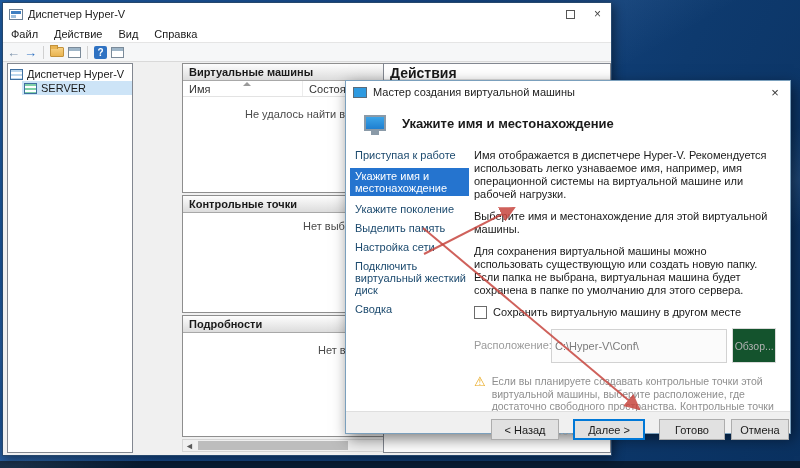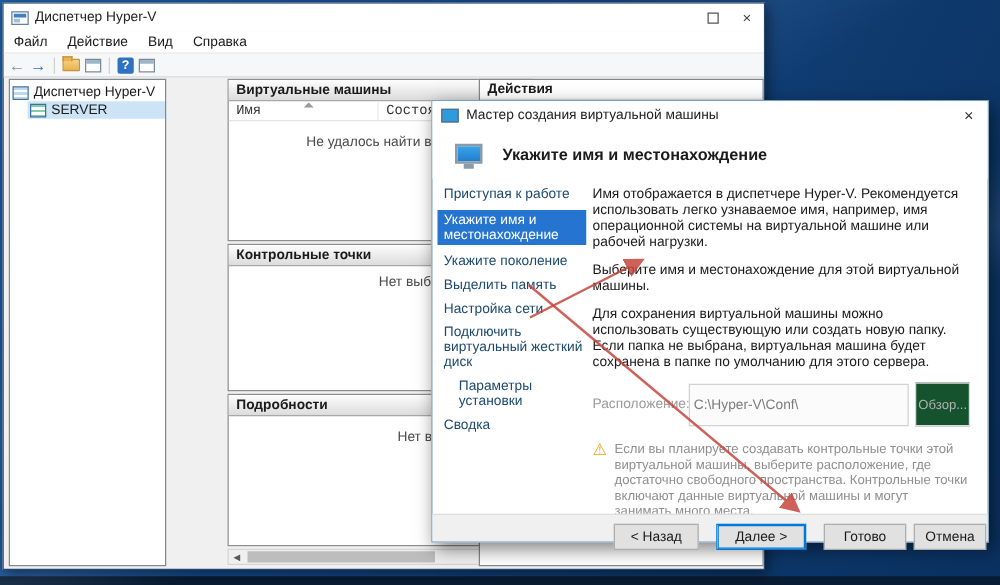--- a/index.html
+++ b/index.html
@@ -49,37 +49,37 @@
   .grid-icon { width:13px; height:11px; border:1px solid #3f6f9f; background:repeating-linear-gradient(#bcd8ee 0 2px, #fff 2px 4px); flex:0 0 auto; }
   .grid-icon.srv { background:repeating-linear-gradient(#7fd0a8 0 2px, #fff 2px 4px); }
 
   
   .center { position:absolute; left:142px; top:0; width:244px; height:390px;margin-left:37px; }
   .section { position:absolute; left:0; right:0; background:#fff; border:1px solid #8e8e8e; }
   .sec-vm { top:0; height:130px; }
   .sec-cp { top:132px; height:118px; }
   .sec-dt { top:252px; height:122px; }
   .sec-head { height:17px; background:linear-gradient(#fdfdfd,#dcdcdc); border-bottom:1px solid #a8a8a8; font-weight:bold; padding:2px 0 0 6px; }
-  .col-row { height:16px; border-bottom:1px solid #e3e3e3; display:flex; color:#333; position:relative;font-family:Liberation Mono, monospace; }
+  .col-row { height:16px; border-bottom:1px solid #e3e3e3; display:flex; color:#333; position:relative; }
   .col { padding:2px 0 0 6px; border-right:1px solid #ececec; }
   .col-name { width:120px; } .col-state { width:62px;text-align:right; } .col-cpu { flex:1; border-right:none; }
   .sort-caret { position:absolute; left:60px; top:1px; width:0; height:0; border-left:4px solid transparent; border-right:4px solid transparent; border-bottom:4px solid #9a9a9a; }
   .empty-text { position:absolute; color:#4a4a4a; white-space:nowrap; }
   .vm-empty { left:62px; top:44px; }
   .cp-empty { left:120px; top:24px; }
   .dt-empty { left:135px; top:28px; }
 
   .hscroll { position:absolute; left:0; right:0; top:376px; height:13px; background:#f0f0f0; border:1px solid #d5d5d5; display:flex; align-items:center; }
   .hs-btn { width:13px; height:100%; display:flex; align-items:center; justify-content:center; color:#5a5a5a; font-size:9px; }
   .hs-track { flex:1; height:100%; position:relative; }
   .hs-thumb { position:absolute; left:2px; top:1px; width:150px; height:9px; background:#bdbdbd; }
 
   
   .actions { position:absolute; left:380px; top:0; width:228px; height:390px; background:#fff; border:1px solid #828790; }
-  .actions-head { height:16px; font-weight:bold; font-size:11px; padding:1px 0 0 6px; border-bottom:1px solid #e0e0e0; }
+  .actions-head { height:16px; font-weight:bold; font-size:14px; padding:1px 0 0 6px; border-bottom:1px solid #e0e0e0; }
   .actions-server { height:18px; background:linear-gradient(#e2f1fb,#b9d9ef); display:flex; align-items:center; padding:0 4px 0 6px; font-size:10px; font-weight:bold; color:#16344f; }
   .actions-server .collapse { margin-left:auto; width:0; height:0; border-left:4px solid transparent; border-right:4px solid transparent; border-bottom:5px solid #3a3a3a; }
 
   
   .wizard { position:absolute; left:345px; top:80px; width:446px; height:354px; background:#fff;
             border:1px solid #7ba0bd; box-shadow:3px 5px 14px rgba(0,0,0,.5); }
   .wiz-titlebar { height:22px; display:flex; align-items:center; padding-left:7px; background:#fff; }
   .wiz-titlebar .t-text { margin-left:6px; flex:1; color:#222; }
   .wiz-close { width:30px; height:100%; display:flex; align-items:center; justify-content:center; color:#333; font-size:13px; }
   .mon-icon { width:14px; height:11px; border:1px solid #5a6b7a; background:#2e9ae0; position:relative; flex:0 0 auto; }
@@ -224,31 +224,34 @@
     <span class="wiz-page-title">Укажите имя и местонахождение</span>
   </div>
 
   <div class="wiz-steps">
     <div class="step">Приступая к работе</div>
     <div class="step selected">Укажите имя и местонахождение</div>
     <div class="step">Укажите поколение</div>
     <div class="step">Выделить память</div>
     <div class="step">Настройка сети</div>
     <div class="step">Подключить виртуальный жесткий диск</div>
-    <div class="step indent">Параметры установки</div>
     <div class="step">Сводка</div>
   </div>
 
   <div class="wiz-content">
     <div class="para">Имя отображается в диспетчере Hyper-V. Рекомендуется использовать легко узнаваемое имя, например, имя операционной системы на виртуальной машине или рабочей нагрузки.</div>
     <div class="para">Выберите имя и местонахождение для этой виртуальной машины.</div>
 
 
     <div class="para">Для сохранения виртуальной машины можно использовать существующую или создать новую папку. Если папка не выбрана, виртуальная машина будет сохранена в папке по умолчанию для этого сервера.</div>
 
+    <div class="chk-row">
+      <span class="checkbox"></span>
+      <span>Сохранить виртуальную машину в другом месте</span>
+    </div>
 
     <div class="loc-row">
       <span class="loc-label">Расположение:</span>
       <input class="loc-input" type="text" disabled="" value="C:\Hyper-V\Conf\" style="">
       <button class="browse-btn" disabled="">Обзор...</button>
     </div>
 
     <div class="warn-row">
       <span class="warn-icon">⚠</span>
       <span class="warn-text">Если вы планируете создавать контрольные точки этой виртуальной машины, выберите расположение, где достаточно свободного пространства. Контрольные точки включают данные виртуальной машины и могут занимать много места.</span>

